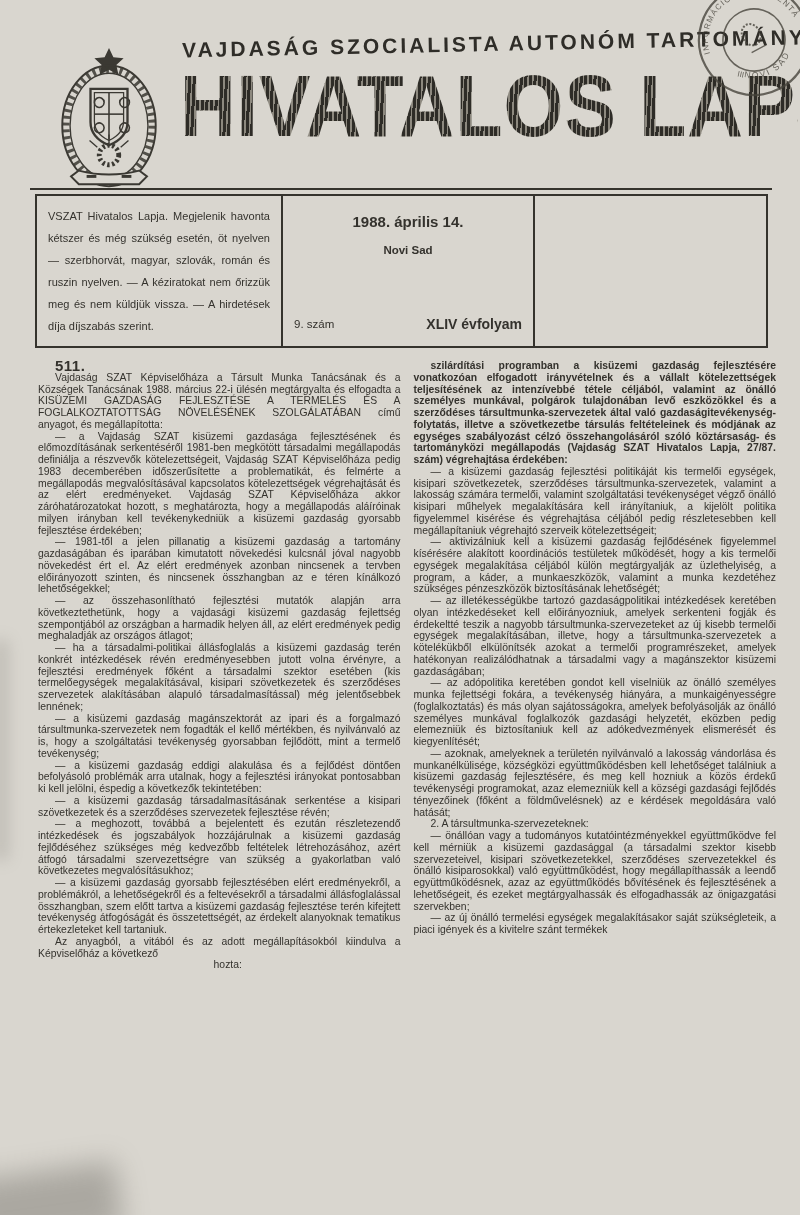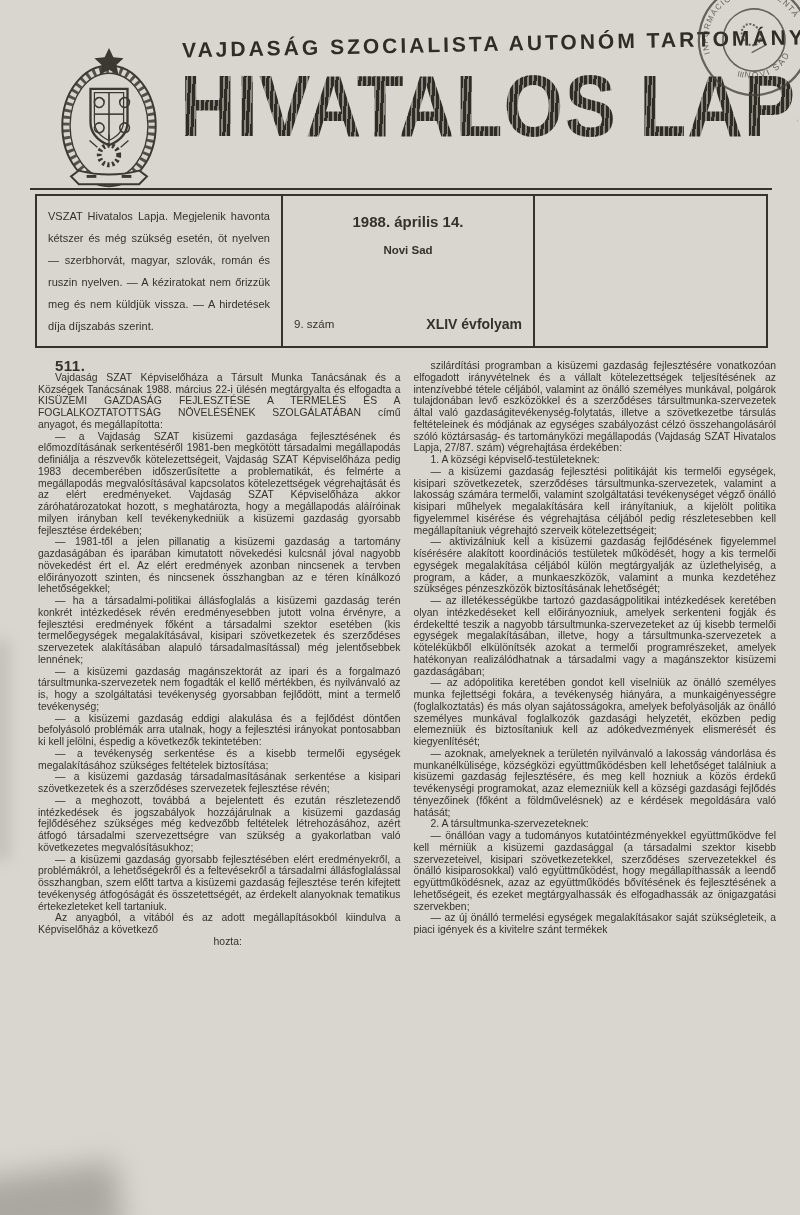--- a/index.html
+++ b/index.html
@@ -43,21 +43,21 @@
   .issue-city{font-weight:bold;font-size:11.5px;margin-top:6px;}
   .issue-bottom{display:flex;justify-content:space-between;align-items:flex-end;padding-bottom:2px;gap:16px;}
   .issue-no{font-size:11.5px;}
   .issue-vol{font-weight:bold;font-size:14px;}
   .cell-price{flex:1;text-align:justify;}
   
   .columns{display:flex;gap:13px;margin:12px 24px 4px 38px;}
   .col{flex:1;font-size:10.4px;line-height:11.75px;text-align:justify;}
   .col p{margin:0;text-indent:17px;}
   .p-number{font-size:15px;font-weight:bold;text-indent:0;margin-bottom:3px;letter-spacing:.5px;}
-  .p-cont{text-indent:0;}
+  .p-cont{text-indent:0;font-weight:bold;}
   .p-center{text-align:center;text-indent:0;}
   .p-bold{font-weight:bold;letter-spacing:.6px;}
   .p-gap-top{margin-top:2px;}
   .p-section{margin-bottom:4px;margin-top:1px;}
   
   .smudge{position:absolute;pointer-events:none;}
   .smudge-bl{left:-30px;bottom:-26px;width:150px;height:70px;background:#55524b;filter:blur(14px);opacity:.35;transform:rotate(-8deg);}
   .smudge-l{left:-6px;top:640px;width:14px;height:220px;background:#6b685f;filter:blur(8px);opacity:.25;}
 </style>
 </head>
@@ -131,33 +131,32 @@
       </div>
     </div>
   </div>
 
   <div class="columns">
     <div class="col" id="col-left">
         <p class="p-number">511.</p>
         <p>Vajdaság SZAT Képviselőháza a Társult Munka Tanácsának és a Községek Tanácsának 1988. március 22-i ülésén megtárgyalta és elfogadta a KISÜZEMI GAZDASÁG FEJLESZTÉSE A TERMELÉS ÉS A FOGLALKOZTATOTTSÁG NÖVELÉSÉNEK SZOLGÁLATÁBAN című anyagot, és megállapította:</p>
         <p>— a Vajdaság SZAT kisüzemi gazdasága fejlesztésének és előmozdításának serkentéséről 1981-ben megkötött társadalmi megállapodás definiálja a részvevők kötelezettségeit, Vajdaság SZAT Képviselőháza pedig 1983 decemberében időszerűsítette a problematikát, és felmérte a megállapodás megvalósításával kapcsolatos kötelezettségek végrehajtását és az elért eredményeket. Vajdaság SZAT Képviselőháza akkor záróhatározatokat hozott, s meghatározta, hogy a megállapodás aláíróinak milyen irányban kell tevékenykedniük a kisüzemi gazdaság gyorsabb fejlesztése érdekében;</p>
         <p>— 1981-től a jelen pillanatig a kisüzemi gazdaság a tartomány gazdaságában és iparában kimutatott növekedési kulcsnál jóval nagyobb növekedést ért el. Az elért eredmények azonban nincsenek a tervben előirányozott szinten, és nincsenek összhangban az e téren kínálkozó lehetőségekkel;</p>
+        <p>— az összehasonlítható fejlesztési mutatók alapján arra következtethetünk, hogy a vajdasági kisüzemi gazdaság fejlettség szempontjából az országban a harmadik helyen áll, az elért eredmények pedig meghaladják az országos átlagot;</p>
         <p>— ha a társadalmi-politikai állásfoglalás a kisüzemi gazdaság terén konkrét intézkedések révén eredményesebben jutott volna érvényre, a fejlesztési eredmények főként a társadalmi szektor esetében (kis termelőegységek megalakításával, kisipari szövetkezetek és szerződéses szervezetek alakításában alapuló társadalmasítással) még jelentősebbek lennének;</p>
         <p>— a kisüzemi gazdaság magánszektorát az ipari és a forgalmazó társultmunka-szervezetek nem fogadták el kellő mértékben, és nyilvánvaló az is, hogy a szolgáltatási tevékenység gyorsabban fejlődött, mint a termelő tevékenység;</p>
         <p>— a kisüzemi gazdaság eddigi alakulása és a fejlődést döntően befolyásoló problémák arra utalnak, hogy a fejlesztési irányokat pontosabban ki kell jelölni, éspedig a következők tekintetében:</p>
-        <p>— a tevékenység serkentése és a kisebb termelői egységek megalakításához szükséges feltételek biztosítása;</p>
         <p>— a kisüzemi gazdaság társadalmasításának serkentése a kisipari szövetkezetek és a szerződéses szervezetek fejlesztése révén;</p>
         <p>— a meghozott, továbbá a bejelentett és ezután részletezendő intézkedések és jogszabályok hozzájárulnak a kisüzemi gazdaság fejlődéséhez szükséges még kedvezőbb feltételek létrehozásához, azért átfogó társadalmi szervezettségre van szükség a gyakorlatban való következetes megvalósításukhoz;</p>
         <p>— a kisüzemi gazdaság gyorsabb fejlesztésében elért eredményekről, a problémákról, a lehetőségekről és a feltevésekről a társadalmi állásfoglalással összhangban, szem előtt tartva a kisüzemi gazdaság fejlesztése terén kifejtett tevékenység átfogóságát és összetettségét, az érdekelt alanyoknak tematikus értekezleteket kell tartaniuk.</p>
         <p>Az anyagból, a vitából és az adott megállapításokból kiindulva a Képviselőház a következő</p>
         <p class="p-center">hozta:</p>
       </div>
     <div class="col" id="col-right">
         <p class="p-cont">szilárdítási programban a kisüzemi gazdaság fejlesztésére vonatkozóan elfogadott irányvételnek és a vállalt kötelezettségek teljesítésének az intenzívebbé tétele céljából, valamint az önálló személyes munkával, polgárok tulajdonában levő eszközökkel és a szerződéses társultmunka-szervezetek által való gazdaságitevékenység-folytatás, illetve a szövetkezetbe társulás feltételeinek és módjának az egységes szabályozást célzó összehangolásáról szóló köztársaság- és tartományközi megállapodás (Vajdaság SZAT Hivatalos Lapja, 27/87. szám) végrehajtása érdekében:</p>
-        <p class="p-section">1. A községi képviselő-testületeknek:</p>
         <p>— a kisüzemi gazdaság fejlesztési politikáját kis termelői egységek, kisipari szövetkezetek, szerződéses társultmunka-szervezetek, valamint a lakosság számára termelői, valamint szolgáltatási tevékenységet végző önálló kisipari műhelyek megalakítására kell irányítaniuk, a kijelölt politika figyelemmel kisérése és végrehajtása céljából pedig részletesebben kell megállapítaniuk végrehajtó szerveik kötelezettségeit;</p>
         <p>— aktivizálniuk kell a kisüzemi gazdaság fejlődésének figyelemmel kísérésére alakított koordinációs testületek működését, hogy a kis termelői egységek megalakítása céljából külön megtárgyalják az üzlethelyiség, a program, a káder, a munkaeszközök, valamint a munka kezdetéhez szükséges pénzeszközök biztosításának lehetőségét;</p>
         <p>— az illetékességükbe tartozó gazdaságpolitikai intézkedések keretében olyan intézkedéseket kell előirányozniuk, amelyek serkenteni fogják és érdekeltté teszik a nagyobb társultmunka-szervezeteket az új kisebb termelői egységek megalakításában, illetve, hogy a társultmunka-szervezetek a kötelékükből elkülönítsék azokat a termelői programrészeket, amelyek hatékonyan realizálódhatnak a társadalmi vagy a magánszektor kisüzemi gazdaságában;</p>
         <p>— az adópolitika keretében gondot kell viselniük az önálló személyes munka fejlettségi fokára, a tevékenység hiányára, a munkaigényességre (foglalkoztatás) és más olyan sajátosságokra, amelyek befolyásolják az önálló személyes munkával foglalkozók gazdasági helyzetét, eközben pedig elemezniük és biztosítaniuk kell az adókedvezmények elismerését és kiegyenlítését;</p>
         <p>— azoknak, amelyeknek a területén nyilvánvaló a lakosság vándorlása és munkanélkülisége, községközi együttműködésben kell lehetőséget találniuk a kisüzemi gazdaság fejlesztésére, és meg kell hozniuk a közös érdekű tevékenységi programokat, azaz elemezniük kell a községi gazdasági fejlődés tényezőinek (főként a földművelésnek) az e kérdések megoldására való hatását;</p>
         <p class="p-section">2. A társultmunka-szervezeteknek:</p>
         <p>— önállóan vagy a tudományos kutatóintézményekkel együttműködve fel kell mérniük a kisüzemi gazdasággal (a társadalmi szektor kisebb szervezeteivel, kisipari szövetkezetekkel, szerződéses szervezetekkel és önálló kisiparosokkal) való együttműködést, hogy megállapíthassák a leendő együttműködésnek, azaz az együttműködés bővítésének és fejlesztésének a lehetőségeit, és ezeket megtárgyalhassák és elfogadhassák az önigazgatási szervekben;</p>
         <p>— az új önálló termelési egységek megalakításakor saját szükségleteik, a piaci igények és a kivitelre szánt termékek</p>
       </div>
   </div>

